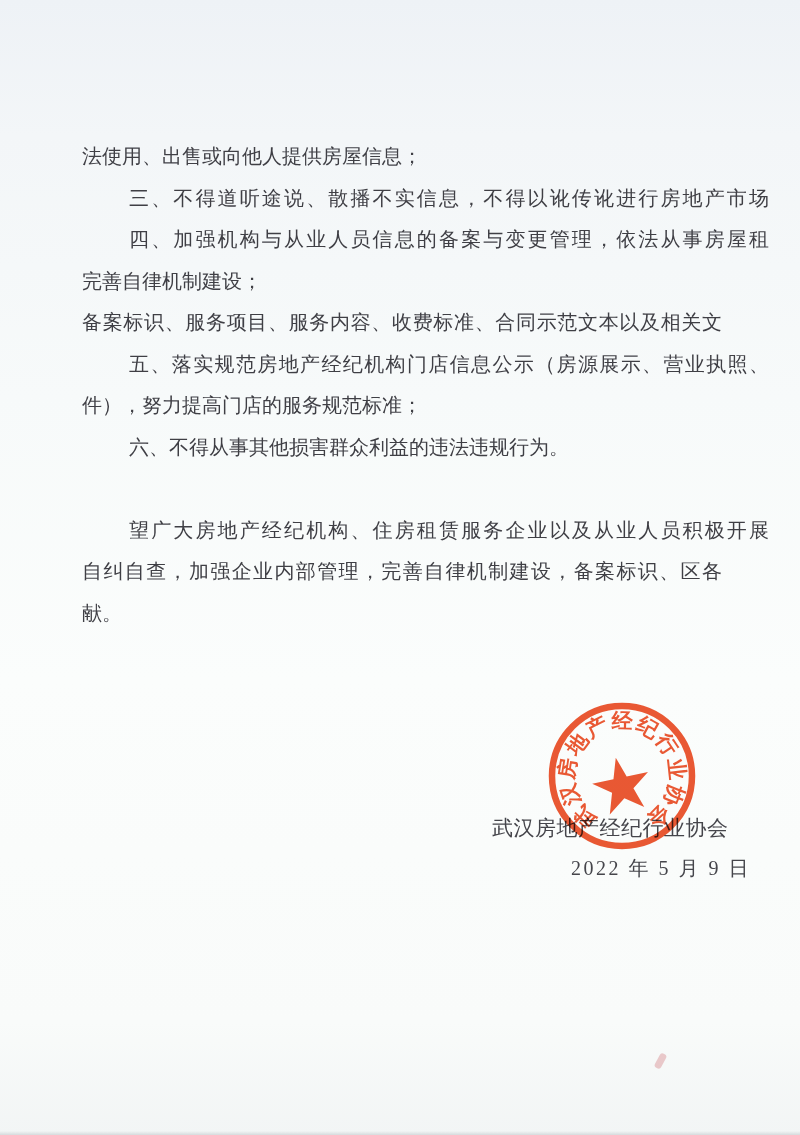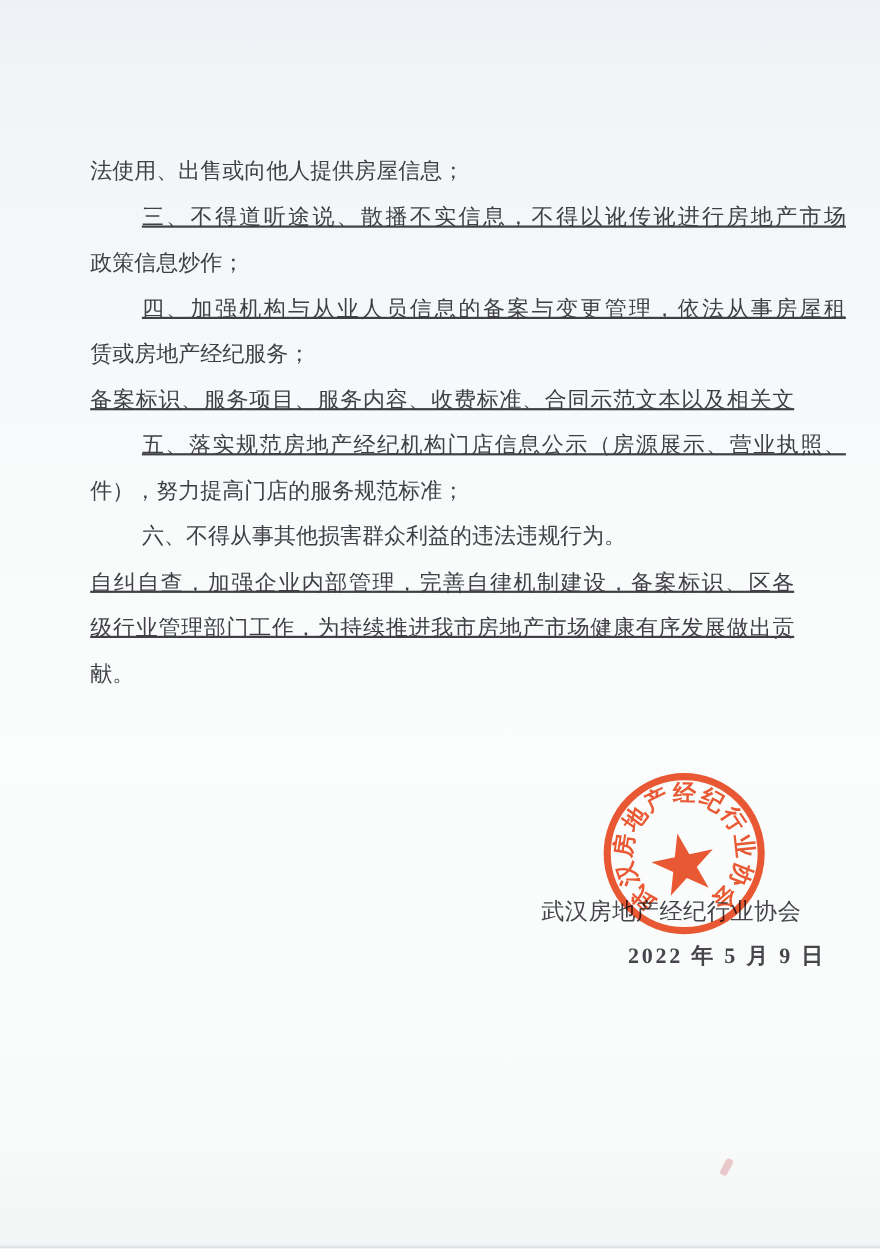--- a/index.html
+++ b/index.html
@@ -7,31 +7,31 @@
     width:800px;height:1135px;position:relative;overflow:hidden;
     background:linear-gradient(180deg,#eef2f6 0%,#f3f6f8 12%,#f7fafa 35%,#fbfdfc 60%,#f9fbfa 90%,#f2f5f5 100%);
     font-family:"Liberation Serif","DejaVu Serif",serif;
   }
   .page{position:absolute;inset:0;}
   .doc-text{
     position:absolute;left:82px;top:136px;width:640px;
     font-size:20px;line-height:41.5px;color:#3f3f45;
   }
   .line{width:640px;white-space:nowrap;}
-  .just{text-align:justify;text-align-last:justify;text-decoration:underline;}
+  .just{text-align:justify;text-align-last:justify;}
   .endl{text-align:center;text-align-last:left;}
   .ind{padding-left:47px;}
   .gap-above{margin-top:41.5px;}
   .signature{
     position:absolute;left:492px;top:814px;
     font-size:21px;letter-spacing:0.5px;color:#45454b;white-space:nowrap;
   }
   .date{
     position:absolute;left:571px;top:855px;
-    font-size:20px;letter-spacing:2.5px;color:#45454b;white-space:nowrap;font-weight:bold;
+    font-size:20px;letter-spacing:2.5px;color:#45454b;white-space:nowrap;
   }
   .seal{
     position:absolute;left:535px;top:690px;width:180px;height:180px;
     mix-blend-mode:multiply;opacity:0.92;
   }
   .seal text{
     font-family:"Liberation Serif","DejaVu Serif",serif;
     font-weight:bold;
   }
   .ink-artifact{
@@ -44,29 +44,28 @@
   }
 </style>
 </head>
 <body>
 
 <div class="page">
 
   <div class="doc-text">
     <div class="line endl">法使用、出售或向他人提供房屋信息；</div>
     <div class="line just ind">三、不得道听途说、散播不实信息，不得以讹传讹进行房地产市场</div>
-    <div class="line endl">政策信息炒作；</div>
     <div class="line just ind">四、加强机构与从业人员信息的备案与变更管理，依法从事房屋租</div>
-    <div class="line endl">赁或房地产经纪服务；</div>
+    <div class="line endl">完善自律机制建设；</div>
     <div class="line just">备案标识、服务项目、服务内容、收费标准、合同示范文本以及相关文</div>
     <div class="line just ind">五、落实规范房地产经纪机构门店信息公示（房源展示、营业执照、</div>
     <div class="line endl">件），努力提高门店的服务规范标准；</div>
     <div class="line endl ind">六、不得从事其他损害群众利益的违法违规行为。</div>
+    <div class="line just ind gap-above">望广大房地产经纪机构、住房租赁服务企业以及从业人员积极开展</div>
     <div class="line just">自纠自查，加强企业内部管理，完善自律机制建设，备案标识、区各</div>
-    <div class="line just">级行业管理部门工作，为持续推进我市房地产市场健康有序发展做出贡</div>
     <div class="line endl">献。</div>
   </div>
 
   <div class="signature">武汉房地产经纪行业协会</div>
 
   <div class="date">2022 年 5 月 9 日</div>
 
   <svg class="seal" viewBox="535 690 180 180" xmlns="http://www.w3.org/2000/svg">
 
     <circle cx="622" cy="776" r="70" fill="none" stroke="#ec4b22" stroke-width="6.5"></circle>

